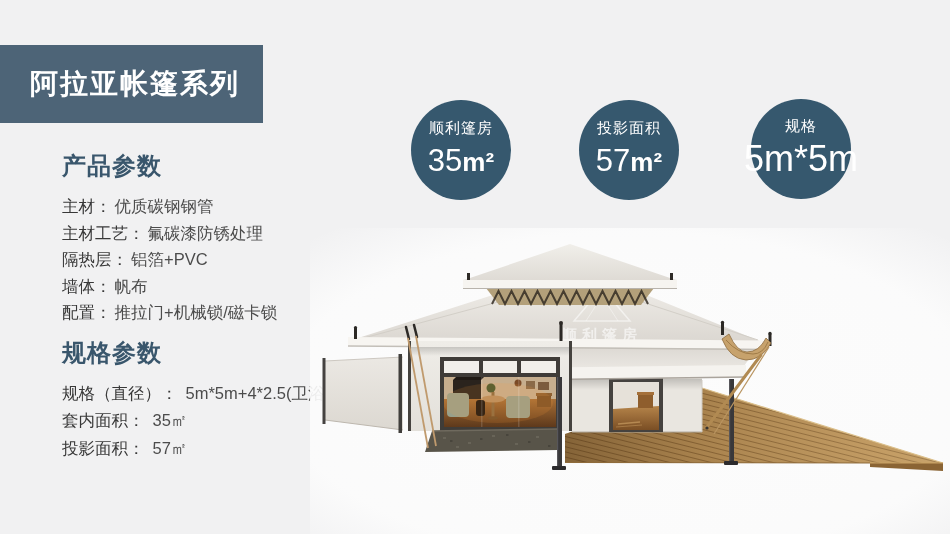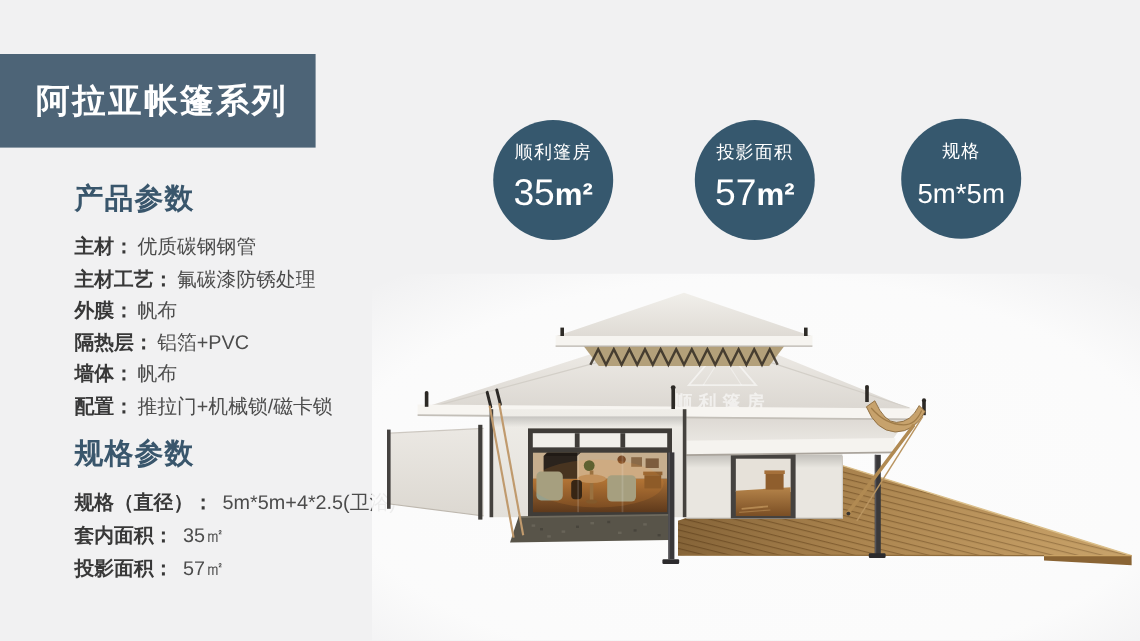--- a/index.html
+++ b/index.html
@@ -16,21 +16,21 @@
     padding-left:30px;box-sizing:border-box;
     font-size:28px;font-weight:bold;letter-spacing:2px;
   }
   .left-col{position:absolute;left:62px;top:152px;width:280px;}
   .section-heading{
     font-size:24px;font-weight:bold;color:#39566c;letter-spacing:1px;
     margin:0 0 13px 0;line-height:28px;
   }
   .section-heading.second{margin-top:13px;}
   .param-row{line-height:26.5px;font-size:16.5px;color:#4c4c4c;white-space:nowrap;}
-  .param-label{font-weight:bold;color:#383838;}
+  .param-label{font-weight:normal;color:#383838;}
   .param-value{margin-left:3px;text-align:right;}
   .spec-row{line-height:27.5px;}
   .spec-row .param-value{margin-left:8px;}
   .badge{
     position:absolute;width:100px;height:100px;border-radius:50%;
     background:#36586e;color:#ffffff;text-align:center;
     display:flex;flex-direction:column;align-items:center;justify-content:center;
     padding-top:2px;box-sizing:border-box;
   }
   .badge-label{font-size:15px;letter-spacing:1px;line-height:20px;}
@@ -48,23 +48,20 @@
 <div class="left-col">
   <div class="section-heading">产品参数</div>
 
   <div class="param-row">
     <span class="param-label">主材：</span><span class="param-value">优质碳钢钢管</span>
   </div>
   <div class="param-row">
     <span class="param-label">主材工艺：</span><span class="param-value">氟碳漆防锈处理</span>
   </div>
   <div class="param-row">
-    <span class="param-label">外膜：</span><span class="param-value">帆布</span>
-  </div>
-  <div class="param-row">
     <span class="param-label">隔热层：</span><span class="param-value">铝箔+PVC</span>
   </div>
   <div class="param-row">
     <span class="param-label">墙体：</span><span class="param-value">帆布</span>
   </div>
   <div class="param-row">
     <span class="param-label">配置：</span><span class="param-value">推拉门+机械锁/磁卡锁</span>
   </div>
 
   <div class="section-heading second">规格参数</div>
@@ -83,21 +80,21 @@
 <div class="badge" style="left:411px;top:100px;">
   <div class="badge-label">顺利篷房</div>
   <div class="badge-value"><span>35</span><span class="badge-unit">m²</span></div>
 </div>
 <div class="badge" style="left:579px;top:100px;">
   <div class="badge-label">投影面积</div>
   <div class="badge-value"><span>57</span><span class="badge-unit">m²</span></div>
 </div>
 <div class="badge" style="left:751px;top:99px;">
   <div class="badge-label">规格</div>
-  <div class="badge-value" style="font-size:23px;"><span>5m*5m</span><span class="badge-unit"></span></div>
+  <div class="badge-value" style="font-size:36px;"><span>5m*5m</span><span class="badge-unit"></span></div>
 </div>
 
 <div class="tent-wrap">
 <svg width="640" height="306" viewBox="0 0 640 306" xmlns="http://www.w3.org/2000/svg" role="img">
   <defs>
     <radialGradient id="bgfade" cx="50%" cy="55%" r="72%">
       <stop offset="0" stop-color="#fcfcfc" stop-opacity="1"></stop>
       <stop offset="0.75" stop-color="#fcfcfc" stop-opacity="0.9"></stop>
       <stop offset="1" stop-color="#fcfcfc" stop-opacity="0"></stop>
     </radialGradient>

